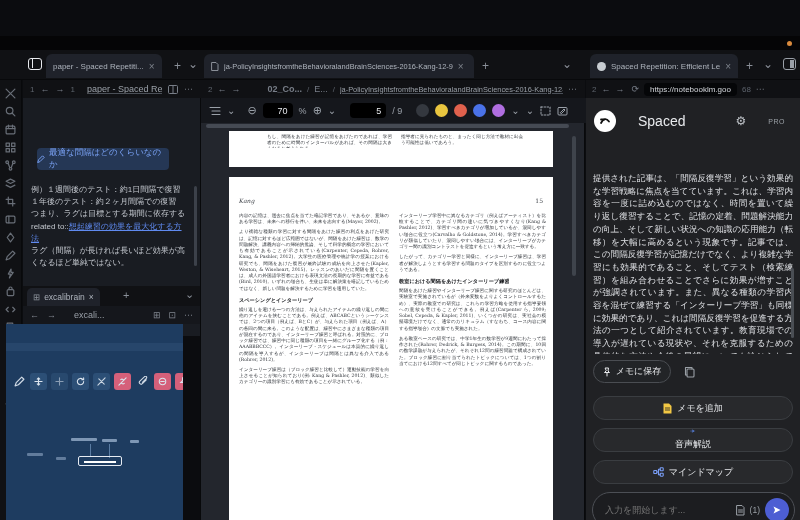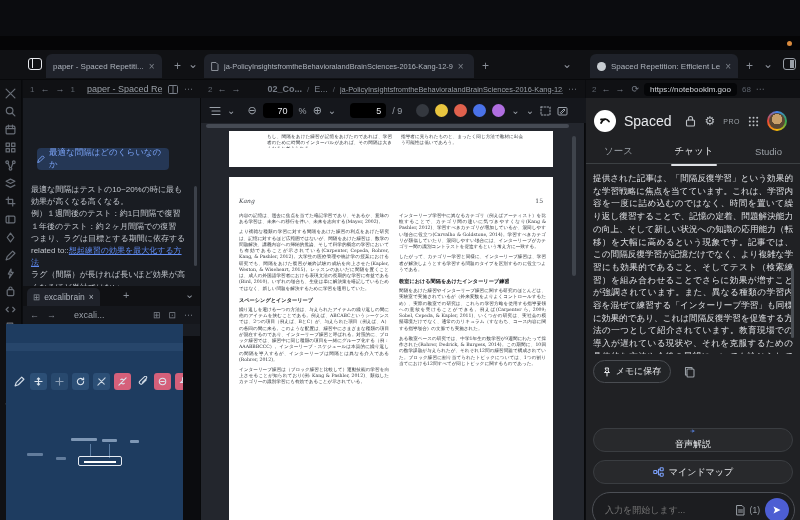--- a/index.html
+++ b/index.html
@@ -50,21 +50,21 @@
   .hscroll { position:absolute; left:5px; top:26px; width:363px; height:4px; background:#454a53; border-radius:2px; }
   .page { position:absolute; background:#ffffff; }
   .pcol { position:absolute; font-family:"DejaVu Serif", serif; font-size:4.6px; line-height:1.36; color:#30343a; text-align:justify; overflow:hidden; }
   .pcol h4 { font-size:5.2px; margin:5px 0 3px; color:#16181c; }
   .pcol p { margin-bottom:4px; }
   .pghead { position:absolute; font-family:"DejaVu Serif", serif; font-size:6px; font-style:italic; color:#3a3e44; }
   .vscroll { position:absolute; right:8px; top:38px; width:4px; height:140px; background:#3f444c; border-radius:2px; }
 
   
   .nlm { left:586px; top:62px; width:214px; height:458px; background:#202124; }
-  .nlmhead { position:absolute; left:8px; top:12px; width:198px; display:flex; align-items:center; gap:8px; }
+  .nlmhead { position:absolute; left:8px; top:12px; width:198px; display:flex; align-items:center; gap:22px; }
   .nlmtitle { color:#e8eaed; font-size:14px; }
   .nlmtabs { position:absolute; left:0; top:42px; width:214px; height:24px; display:flex; align-items:center; justify-content:space-between; padding:0 18px; border-bottom:1px solid #3c4043; font-size:9.5px; color:#9aa0a6; }
   .nlmtabs .active { color:#e8eaed; position:relative; }
   .nlmtabs .active::after { content:""; position:absolute; left:-4px; right:-4px; bottom:-8px; height:2px; background:#dfe1e5; border-radius:2px; }
   .chattext { position:absolute; left:7px; top:74px; width:200px; height:182px; font-size:8.6px; line-height:12.7px; color:#dfe1e5; text-align:justify; overflow:hidden; }
   .pillbtn { position:absolute; display:flex; align-items:center; justify-content:center; gap:5px; border:1px solid #4a4d52; border-radius:14px; color:#e8eaed; font-size:9px; background:#222427; }
   .widebtn { left:7px; width:200px; height:24px; background:#28292c; border:1px solid #3a3d41; }
   .inputcard { position:absolute; left:6px; top:394px; width:203px; height:36px; border:1px solid #4c4f55; border-radius:19px; background:#1c1d20; display:flex; align-items:center; padding:0 5px 0 12px; gap:5px; }
   .inputcard input { flex:1; background:transparent; border:none; outline:none; color:#9aa0a6; font-size:9px; font-family:"Liberation Sans",sans-serif; min-width:0; }
   .sendbtn { width:24px; height:24px; border-radius:50%; background:#4d5ed3; display:flex; align-items:center; justify-content:center; }
@@ -221,21 +221,20 @@
   </div>
 
   <div class="abs notespane">
     <div class="callout">
       <svg class="icsvg" width="8" height="8" viewBox="0 0 10 10" style="stroke:#7ba3f6;stroke-width:1.2;">
           <path d="M1 9l1-3 5-5 2 2-5 5z"></path>
         </svg>
       <span>最適な間隔はどのくらいなのか</span>
     </div>
     <div class="notetext">
-      <div>最適な間隔はテストの10~20%の時に最も効果が高くなる高くなる。</div>
       <div>例）１週間後のテスト：約1日間隔で復習</div>
       <div>１年後のテスト：約２ヶ月間隔での復習</div>
       <div>つまり、ラグは目標とする期間に依存する</div>
       <div><span>related to::</span><a>想起練習の効果を最大化する方法</a></div>
       <div>ラグ（間隔）が長ければ長いほど効果が高くなるほど単純ではない。</div>
     </div>
     <div class="abs" style="left:171px;top:88px;width:3px;height:80px;background:#3c414a;border-radius:2px;"></div>
   </div>
 
   <div class="abs xbtabrow">
@@ -411,40 +410,42 @@
             <circle cx="2" cy="10" r="1.1"></circle>
             <circle cx="6" cy="10" r="1.1"></circle>
             <circle cx="10" cy="10" r="1.1"></circle>
           </g>
         </svg>
       <span style="width:20px;height:20px;border-radius:50%;background:conic-gradient(#4285f4,#34a853,#fbbc05,#ea4335,#4285f4);display:flex;align-items:center;justify-content:center;flex:none;">
           <i style="width:16px;height:16px;border-radius:50%;background:radial-gradient(circle at 50% 38%, #c9a06a 0 40%, #5a4632 41% 100%);"></i>
         </span>
     </div>
 
-    <div class="nlmtabs">
-      <span>ソース</span>
-      <span class="active">チャット</span>
-      <span>Studio</span>
-    </div>
 
     <div class="chattext">提供された記事は、「間隔反復学習」という効果的な学習戦略に焦点を当てています。これは、学習内容を一度に詰め込むのではなく、時間を置いて繰り返し復習することで、記憶の定着、問題解決能力の向上、そして新しい状況への知識の応用能力（転移）を大幅に高めるという現象です。記事では、この間隔反復学習が記憶だけでなく、より複雑な学習にも効果的であること、そしてテスト（検索練習）を組み合わせることでさらに効果が増すことが強調されています。また、異なる種類の学習内容を混ぜて練習する「インターリーブ学習」も同様に効果的であり、これは間隔反復学習を促進する方法の一つとして紹介されています。教育現場での導入が遅れている現状や、それを克服するための具体的な方法や今後の展望についても論じられています。</div>
     <div class="abs" style="left:205px;top:170px;width:3px;height:70px;background:#4a4e54;border-radius:2px;"></div>
 
     <div class="pillbtn" style="left:7px;top:262px;width:78px;height:23px;">
       <svg class="icsvg" width="8" height="10" viewBox="0 0 8 10" style="stroke:#e8eaed;stroke-width:1;">
           <path d="M2.5 1h3L5 4l1.5 1.5h-5L3 4zM4 5.5V9"></path>
         </svg>
       <span>メモに保存</span>
     </div>
     <svg class="icsvg" width="11" height="12" viewBox="0 0 11 12" style="position:absolute;left:98px;top:268px;stroke:#9aa0a6;stroke-width:1.1;">
         <rect x="3" y="3" width="7" height="8" rx="1"></rect>
         <path d="M8 3V1.5H1.5V9H3"></path>
       </svg>
 
+    <div class="pillbtn widebtn" style="top:298px;">
+      <svg width="9" height="11" viewBox="0 0 9 11">
+          <path d="M0.5 0.5h5.5L8.5 3v7.5h-8z" fill="#f2c744"></path>
+          <path d="M2 5h5M2 7h5" stroke="#1d1e21" stroke-width=".8"></path>
+        </svg>
+      <span>メモを追加</span>
+    </div>
     <div class="pillbtn widebtn" style="top:330px;flex-direction:column;">
       <svg width="12" height="10" viewBox="0 0 12 10">
           <g fill="#5e8df7">
             <rect x="0" y="3.5" width="1.8" height="3" rx=".9"></rect>
             <rect x="3.2" y="1" width="1.8" height="8" rx=".9"></rect>
             <rect x="6.4" y="2.5" width="1.8" height="5" rx=".9"></rect>
             <rect x="9.6" y="3.8" width="1.8" height="2.4" rx=".9"></rect>
           </g>
         </svg>
       <span>音声解説</span>

